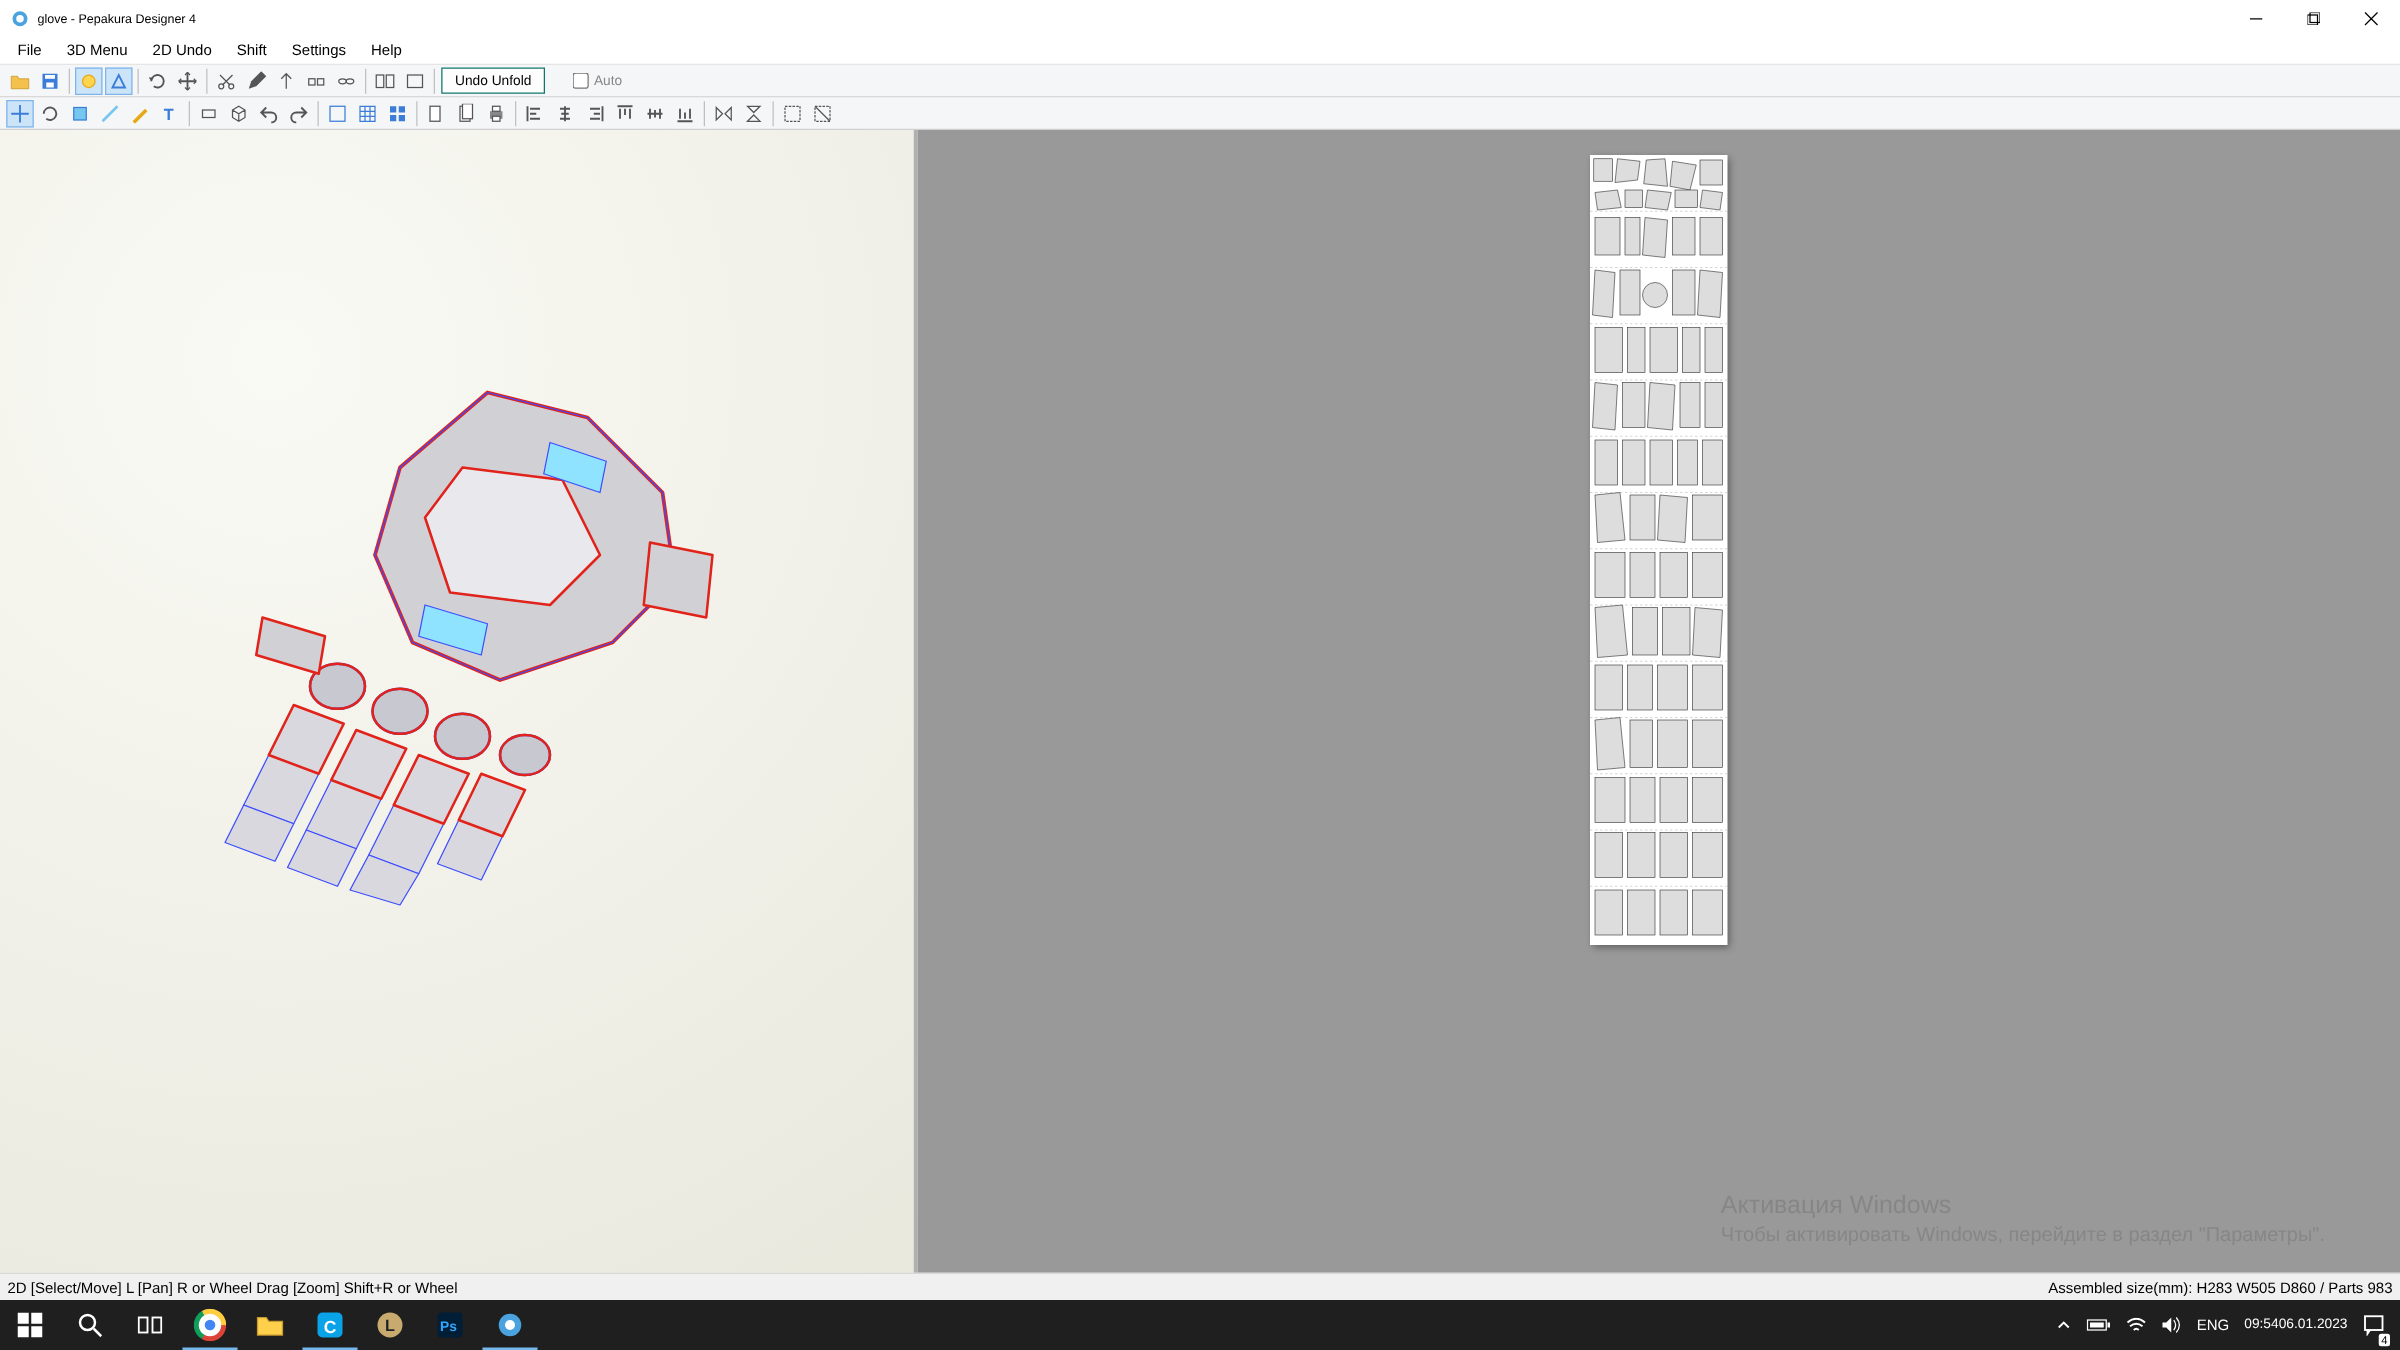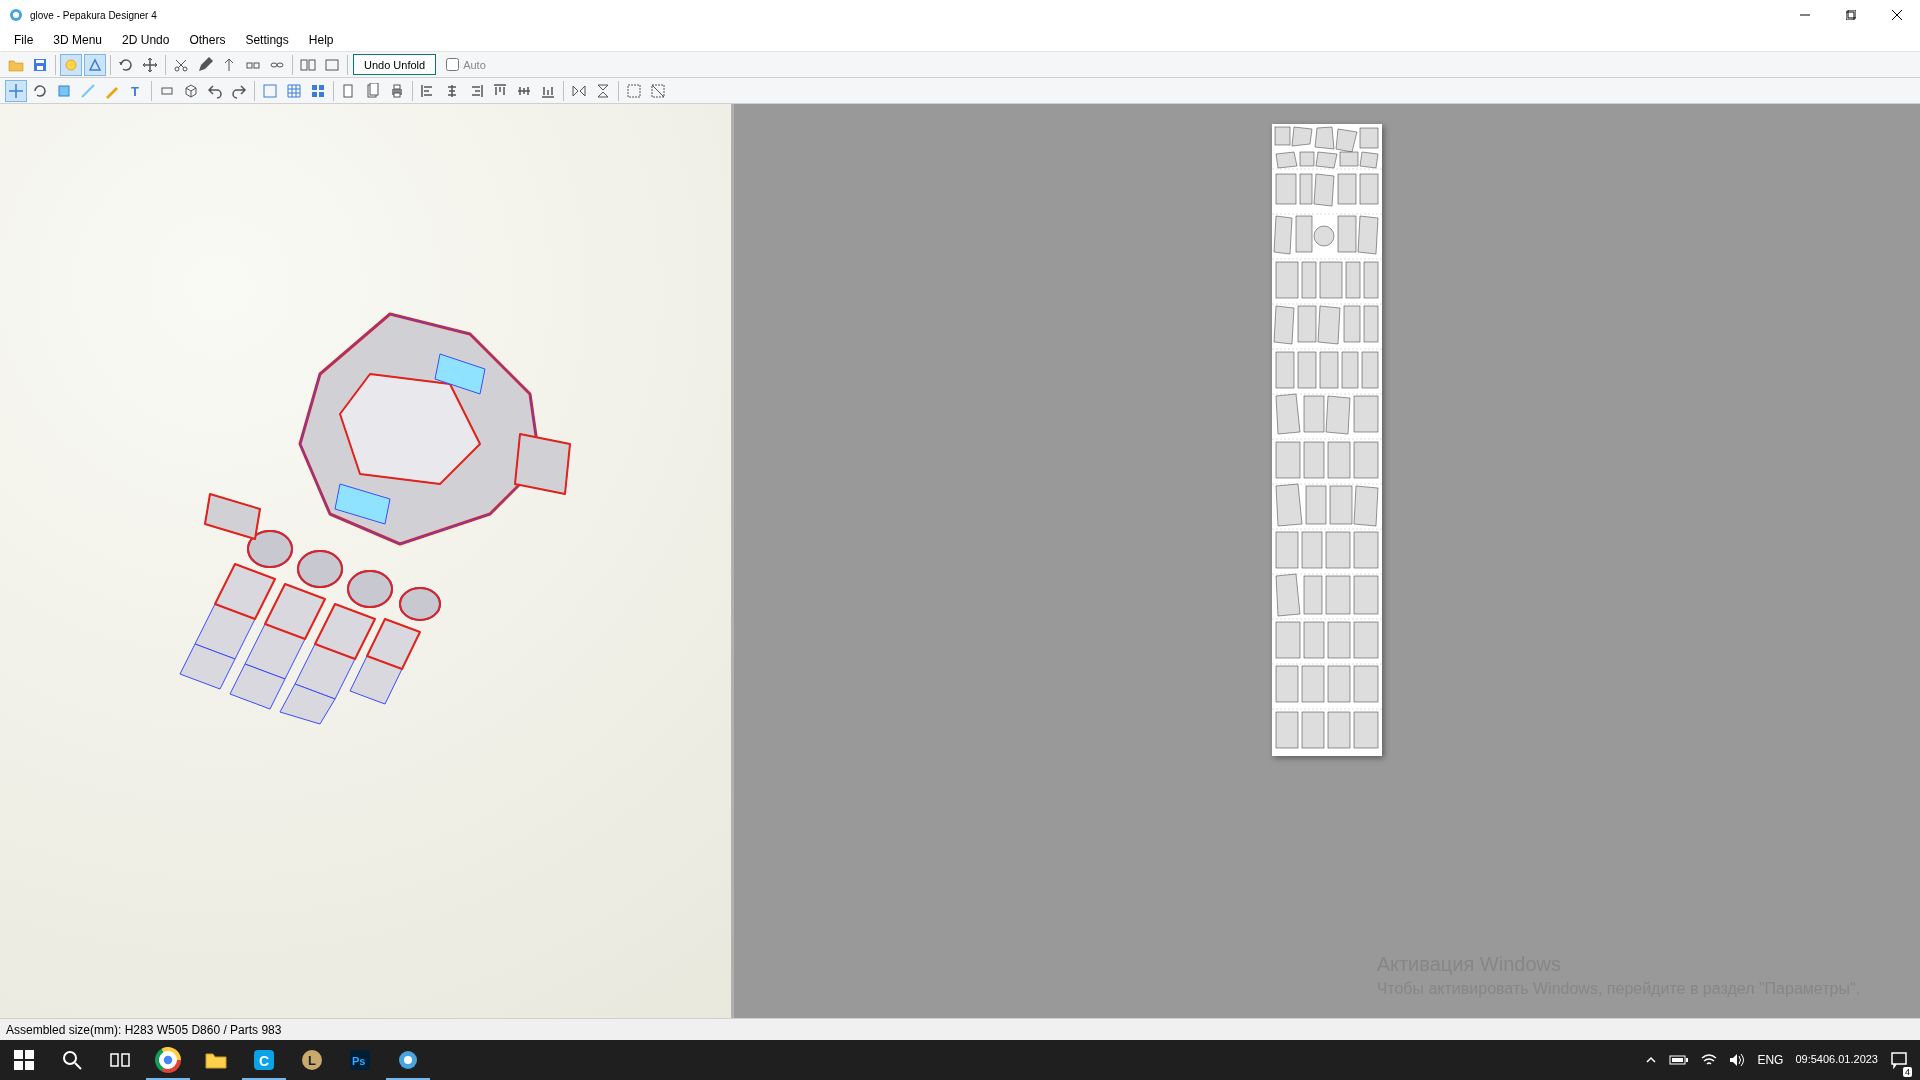--- a/index.html
+++ b/index.html
@@ -17,21 +17,21 @@
 
 .menubar { height: 22px; background: #fff; display: flex; align-items: stretch; padding: 0 4px; font-size: 12px; border-bottom: 1px solid #e5e5e5; }
 .menubar .menu-item { padding: 3px 10px; cursor: default; text-align: center; }
 
 
 .toolbar { background: #f5f6f7; border-bottom: 1px solid #d0d0d0; display: flex; align-items: center; padding: 2px 4px; height: 26px; }
 .tb-btn { width: 22px; height: 22px; display: flex; align-items: center; justify-content: center; margin: 0 1px; border: 1px solid transparent; }
 .tb-btn.active { background: #cce4f7; border: 1px solid #7eb4ea; }
 .tb-sep { width: 1px; height: 20px; background: #c0c0c0; margin: 0 3px; }
 .tb-text-btn { padding: 1px 10px; height: 21px; font-size: 11px; background: #fdfdfd; border: 1px solid #0f766e; margin: 0 2px; display:flex; align-items:center;}
-.tb-chk { display:flex; align-items:center; font-size:11px; color:#888; margin-left:8px; }
+.tb-chk { display:flex; align-items:center; font-size:11px; color:#888; margin-left:20px; }
 .tb-chk input { margin-right:4px; }
 
 
 .viewports { display: flex; height: calc(100% - 30px - 22px - 26px - 26px - 22px - 40px); }
 .vp3d { width: 734px; position: relative; background: radial-gradient(circle at 30% 20%, #fafaf5, #e8e8dd); border-right: 3px solid #b0b0b0; overflow: hidden; }
 .vp2d { flex: 1; background: #999; position: relative; display:flex; align-items:flex-start; justify-content:center; padding-top:20px; }
 .paper { background: #fff; box-shadow: 2px 2px 6px rgba(0,0,0,0.4); width: 110px; height: 632px; position:relative; }
 
 
 .model-svg { position: absolute; left: 140px; top: 180px; }
@@ -89,21 +89,21 @@
         <line x1="1" y1="1" x2="11" y2="11" stroke="#000" stroke-width="1"></line>
         <line x1="11" y1="1" x2="1" y2="11" stroke="#000" stroke-width="1"></line>
       </svg>
     </div>
 </div>
 
 <div class="menubar">
   <div class="menu-item">File</div>
   <div class="menu-item">3D Menu</div>
   <div class="menu-item">2D Undo</div>
-  <div class="menu-item">Others</div>
+  <div class="menu-item">Shift</div>
   <div class="menu-item">Settings</div>
   <div class="menu-item">Help</div>
 </div>
 
 <div class="toolbar">
   <div class="tb-btn">
       <svg class="ico" viewBox="0 0 16 16">
         <path d="M1 4 h5 l1 2 h8 v8 h-14 z" fill="#f5c14e" stroke="#b8860b" stroke-width="0.5"></path>
       </svg>
     </div>
@@ -491,20 +491,21 @@
       </svg>
     </div>
     <div class="watermark">
       <div class="wm-title">Активация Windows</div>
       <div>Чтобы активировать Windows, перейдите в раздел "Параметры".</div>
     </div>
   </div>
 </div>
 
 <div class="statusbar">
+  <div class="sb-left">2D [Select/Move] L [Pan] R or Wheel Drag [Zoom] Shift+R or Wheel</div>
   <div class="sb-right">Assembled size(mm): H283 W505 D860 / Parts 983</div>
 </div>
 
 <div class="taskbar">
   <div class="tb-icon">
     <svg viewBox="0 0 20 20">
         <rect x="0" y="0" width="9" height="9" fill="#fff"></rect>
         <rect x="11" y="0" width="9" height="9" fill="#fff"></rect>
         <rect x="0" y="11" width="9" height="9" fill="#fff"></rect>
         <rect x="11" y="11" width="9" height="9" fill="#fff"></rect>

